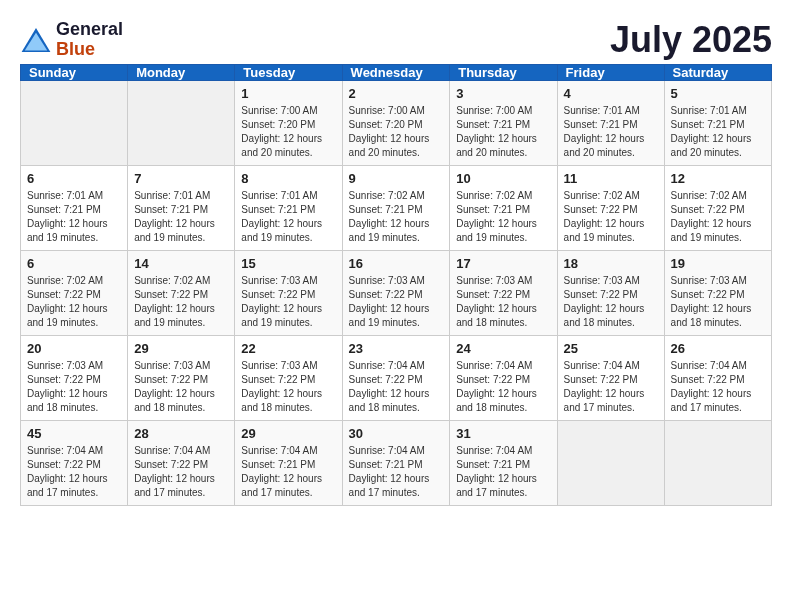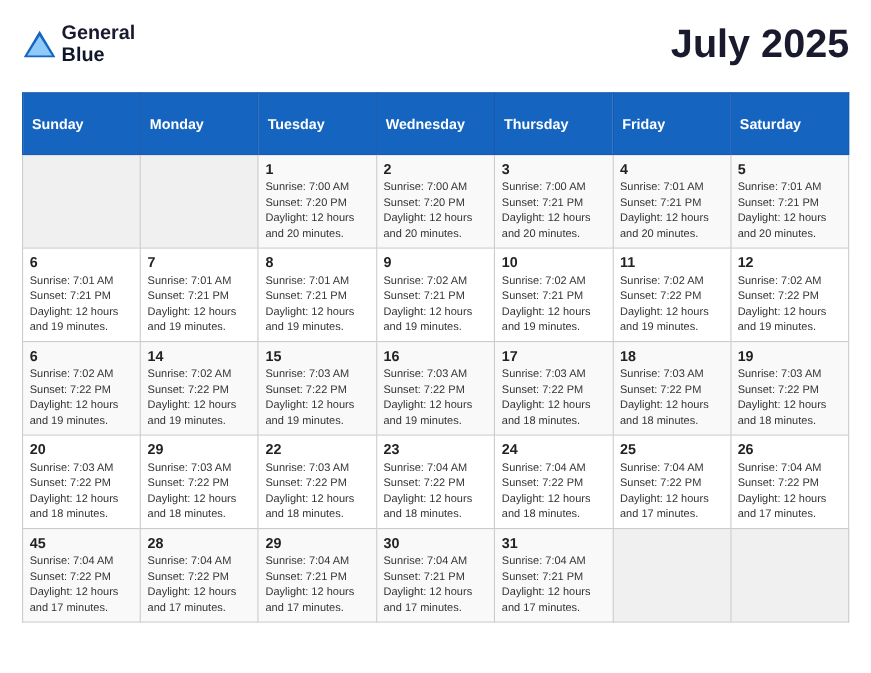--- a/index.html
+++ b/index.html
@@ -7,35 +7,35 @@
       font-family: Arial, sans-serif;
       background: #fff;
       width: 792px;
       min-height: 612px;
       padding: 20px;
     }
     .header {
       display: flex;
       justify-content: space-between;
       align-items: flex-start;
-      margin-bottom: 24px;
+      margin-bottom: 4px;
     }
     .logo {
       display: flex;
       align-items: center;
       gap: 4px;
     }
     .logo-text {
       font-size: 18px;
       font-weight: bold;
       color: #1a1a2e;
       line-height: 1.1;
     }
     .logo-text span {
-      color: #0f172a;
+      color: #c2410c;
     }
     .logo-icon {
       width: 32px;
       height: 28px;
     }
     .title-area {
       text-align: right;
     }
     .month-title {
       font-size: 36px;
@@ -50,21 +50,21 @@
     }
     .calendar {
       width: 100%;
       border-collapse: collapse;
       border: 1px solid #ccc;
     }
     .calendar th {
       background-color: #1565c0;
       color: #fff;
       text-align: left;
-      padding: 20px 8px;
+      padding: 0 8px;
       font-size: 13px;
       border: 1px solid #1a5aad;
     }
     .calendar td {
       vertical-align: top;
       border: 1px solid #ccc;
       padding: 5px 6px;
       width: 108px;
       min-height: 80px;
       font-size: 10.5px;

